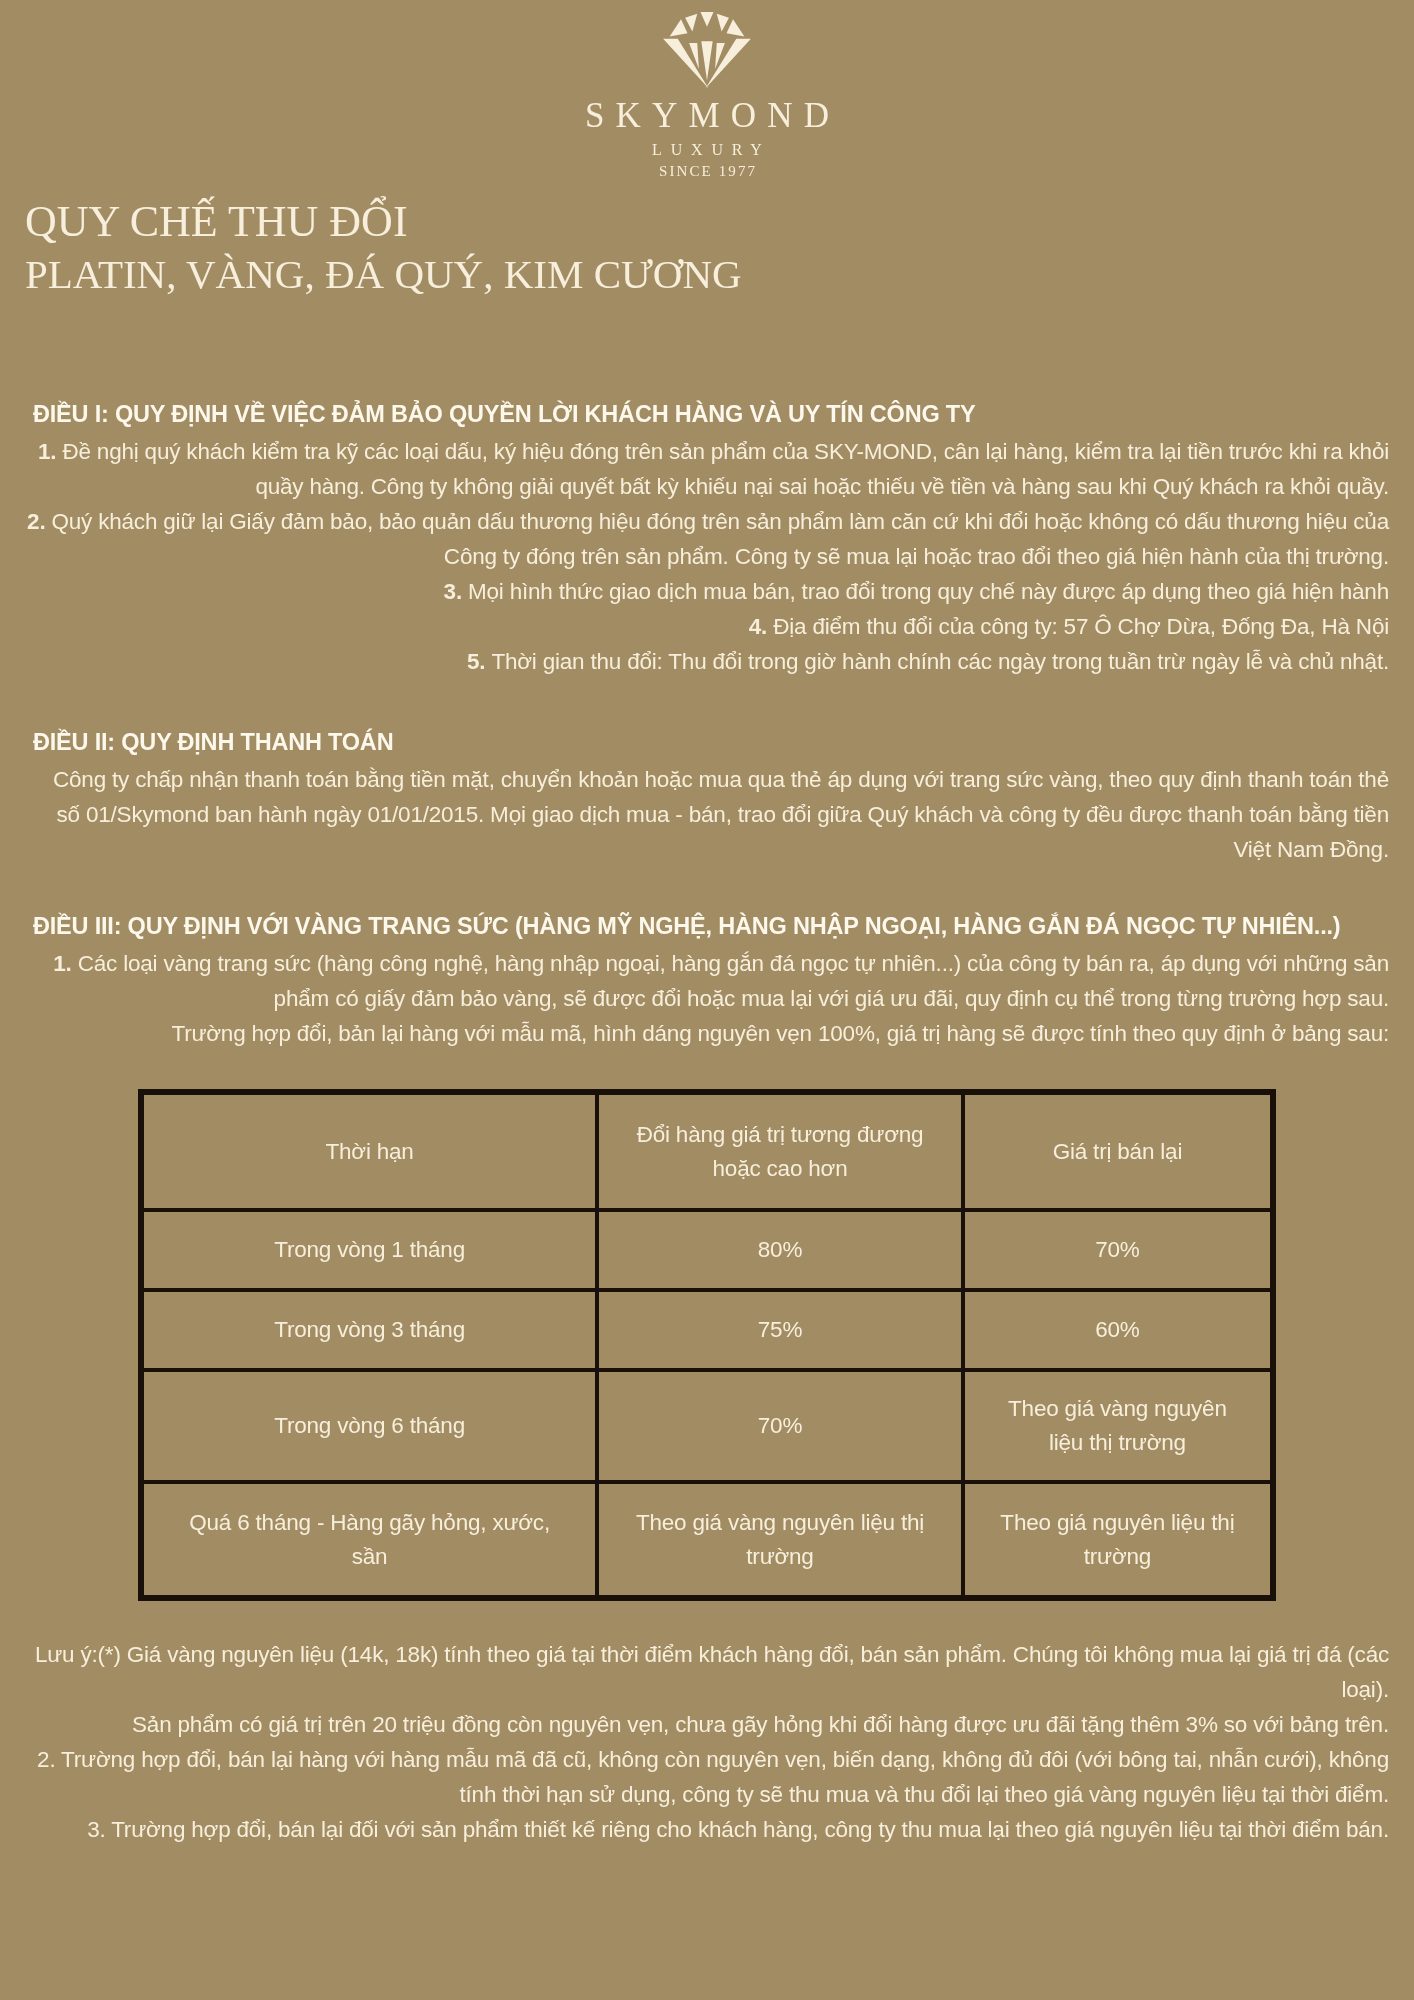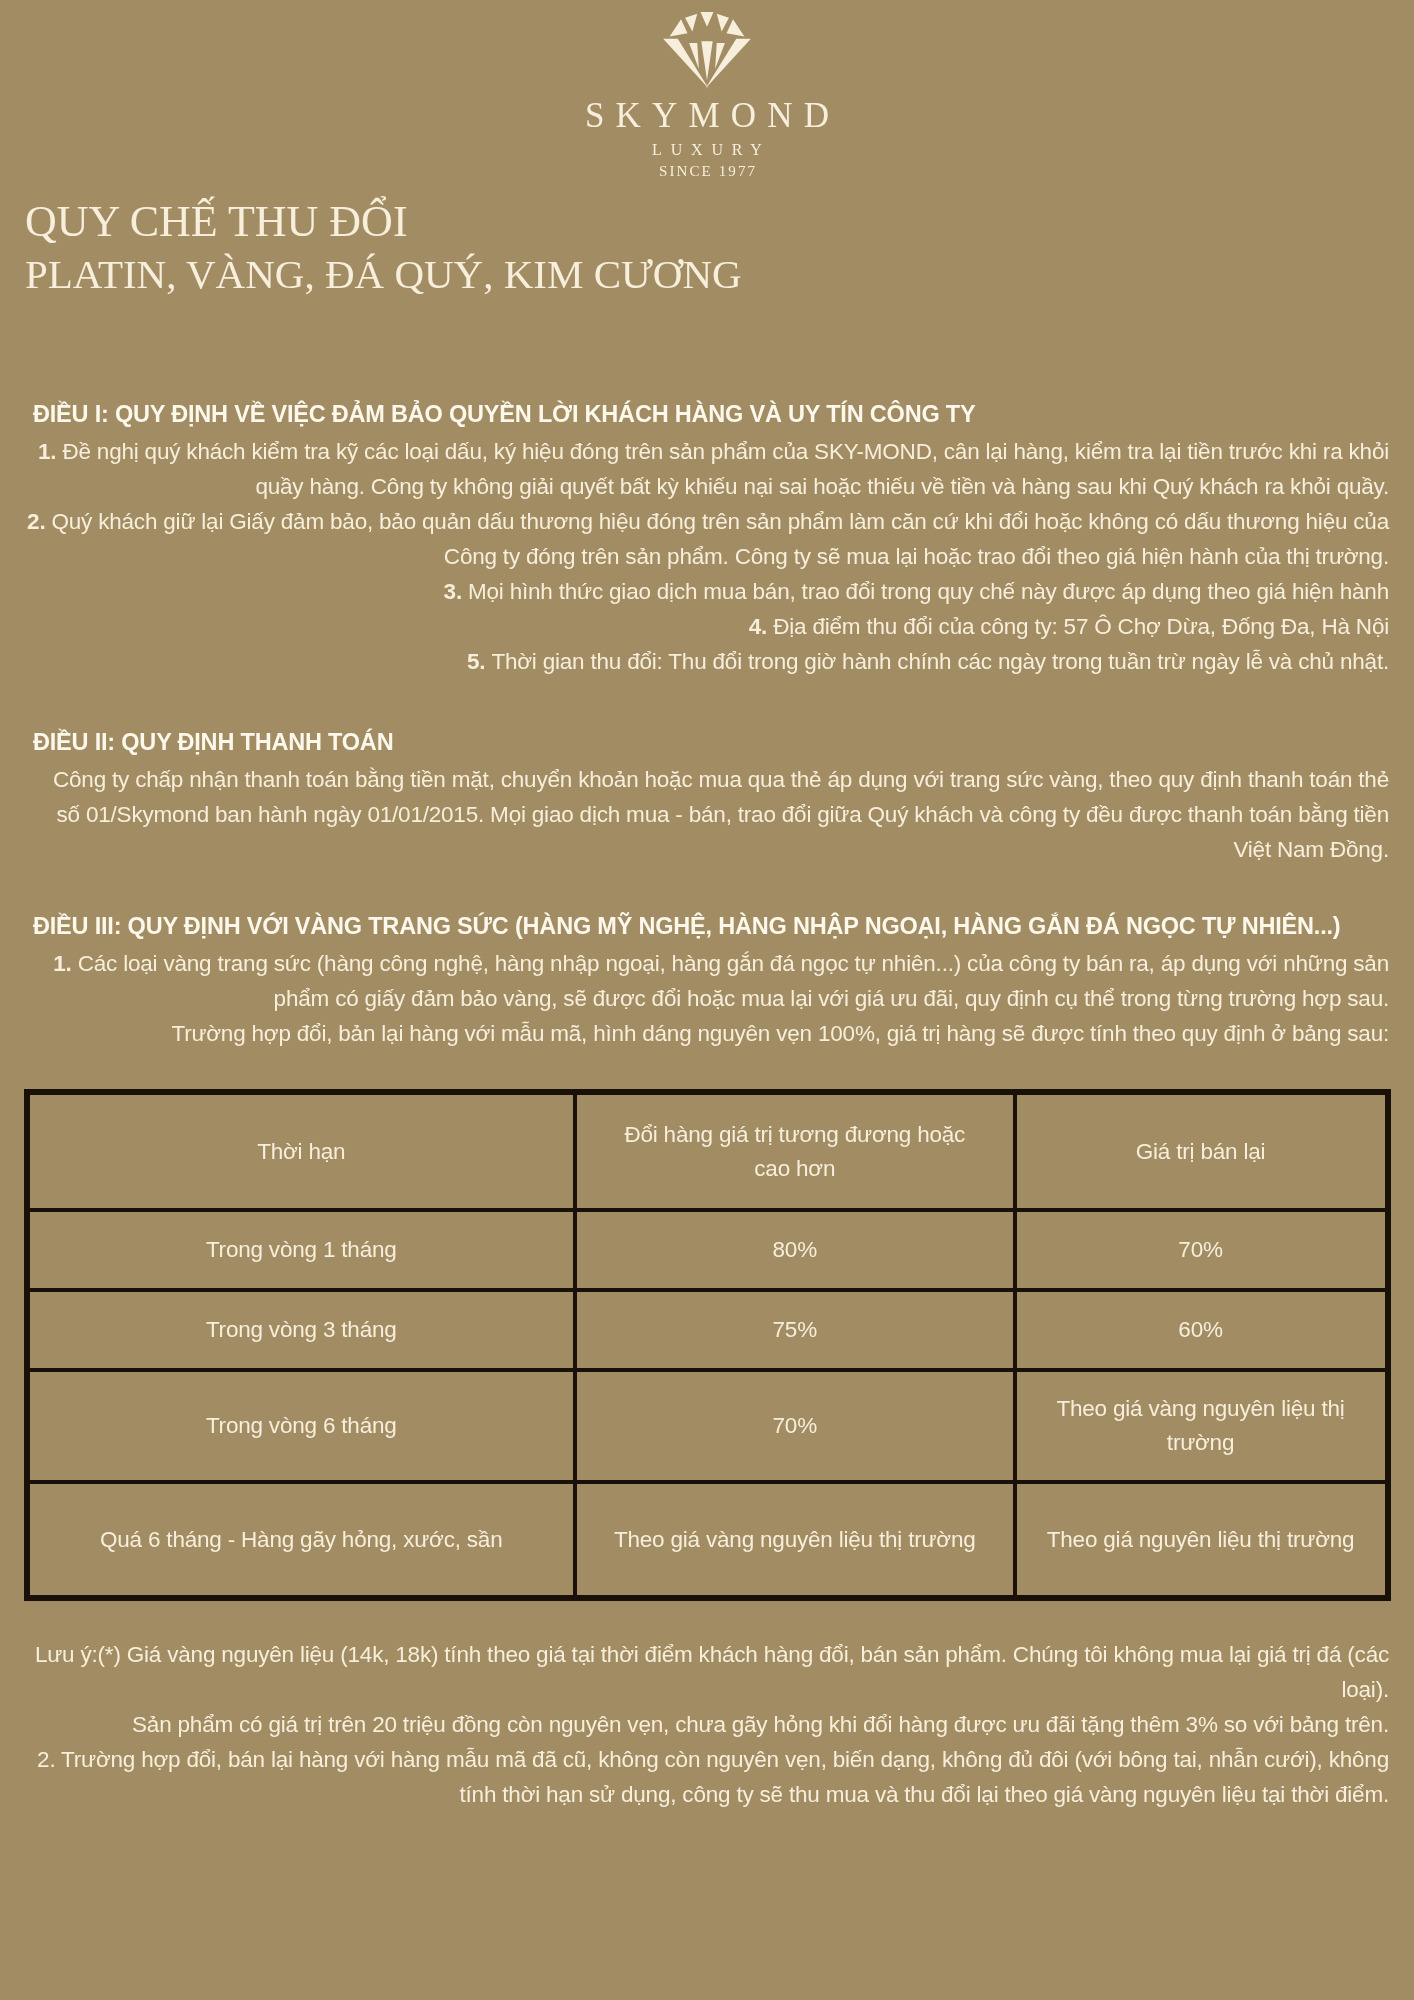--- a/index.html
+++ b/index.html
@@ -48,21 +48,21 @@
   }
   p.body{
     margin:0;font-size:22.5px;line-height:35px;letter-spacing:-0.2px;color:var(--ink);text-align:right;
   }
   .num{font-weight:700;margin-right:6px;}
   .sec-a1{margin-top:104px;}
   .sec-a2{margin-top:48px;}
   .sec-a3{margin-top:44px;}
   
   table.policy{
-    width:1367px;margin:38px auto 0;
+    width:1138px;margin:38px auto 0;
     border-collapse:collapse;table-layout:fixed;
     border:6px solid var(--line);
   }
   table.policy col.c1{width:40.3%;}
   table.policy col.c2{width:32.3%;}
   table.policy col.c3{width:27.4%;}
   table.policy th,table.policy td{
     border:4px solid var(--line);
     text-align:center;vertical-align:middle;
     font-weight:400;font-size:22.5px;line-height:34px;
@@ -160,14 +160,15 @@
         <td>Theo giá vàng nguyên liệu thị trường</td>
         <td>Theo giá nguyên liệu thị trường</td>
       </tr>
     </tbody>
   </table>
 
   <div class="content notes">
     <p class="body">Lưu ý:(*) Giá vàng nguyên liệu (14k, 18k) tính theo giá tại thời điểm khách hàng đổi, bán sản phẩm. Chúng tôi không mua lại giá trị đá (các loại).</p>
     <p class="body">Sản phẩm có giá trị trên 20 triệu đồng còn nguyên vẹn, chưa gãy hỏng khi đổi hàng được ưu đãi tặng thêm 3% so với bảng trên.</p>
     <p class="body">2. Trường hợp đổi, bán lại hàng với hàng mẫu mã đã cũ, không còn nguyên vẹn, biến dạng, không đủ đôi (với bông tai, nhẫn cưới), không tính thời hạn sử dụng, công ty sẽ thu mua và thu đổi lại theo giá vàng nguyên liệu tại thời điểm.</p>
+    <p class="body">3. Trường hợp đổi, bán lại đối với sản phẩm thiết kế riêng cho khách hàng, công ty thu mua lại theo giá nguyên liệu tại thời điểm bán.</p>
   </div>
 </div>
 
 </body></html>

